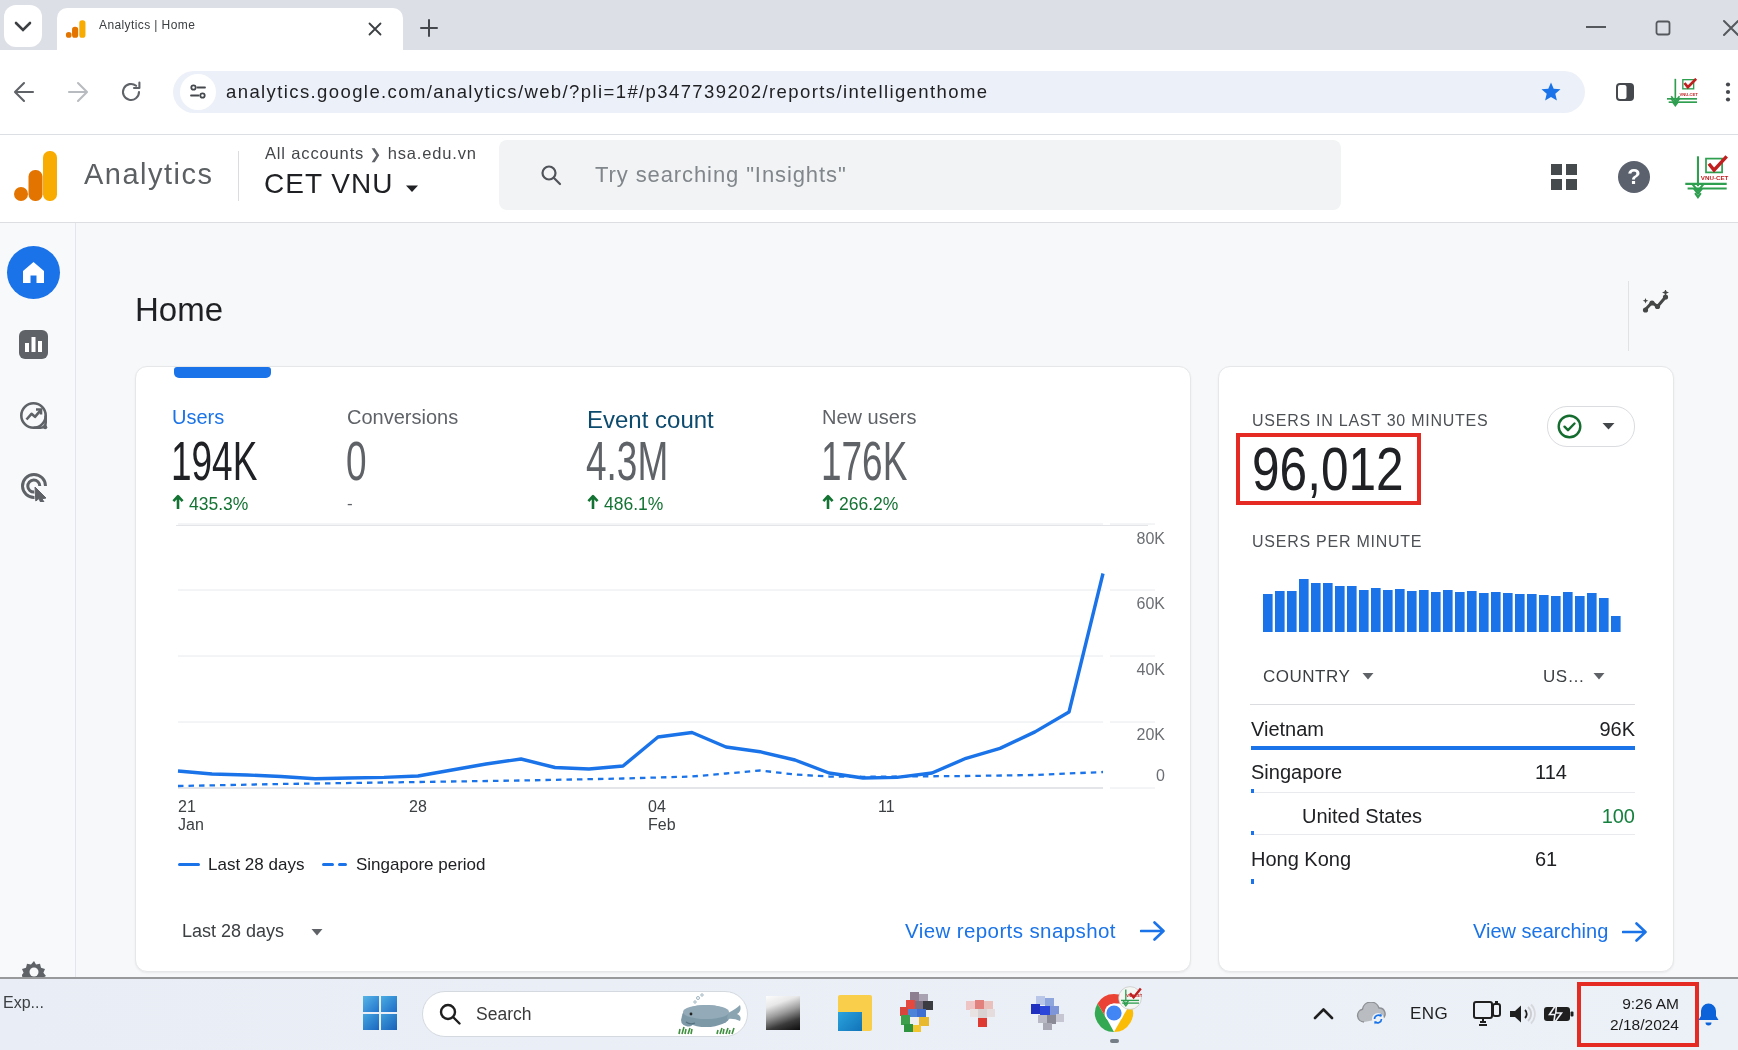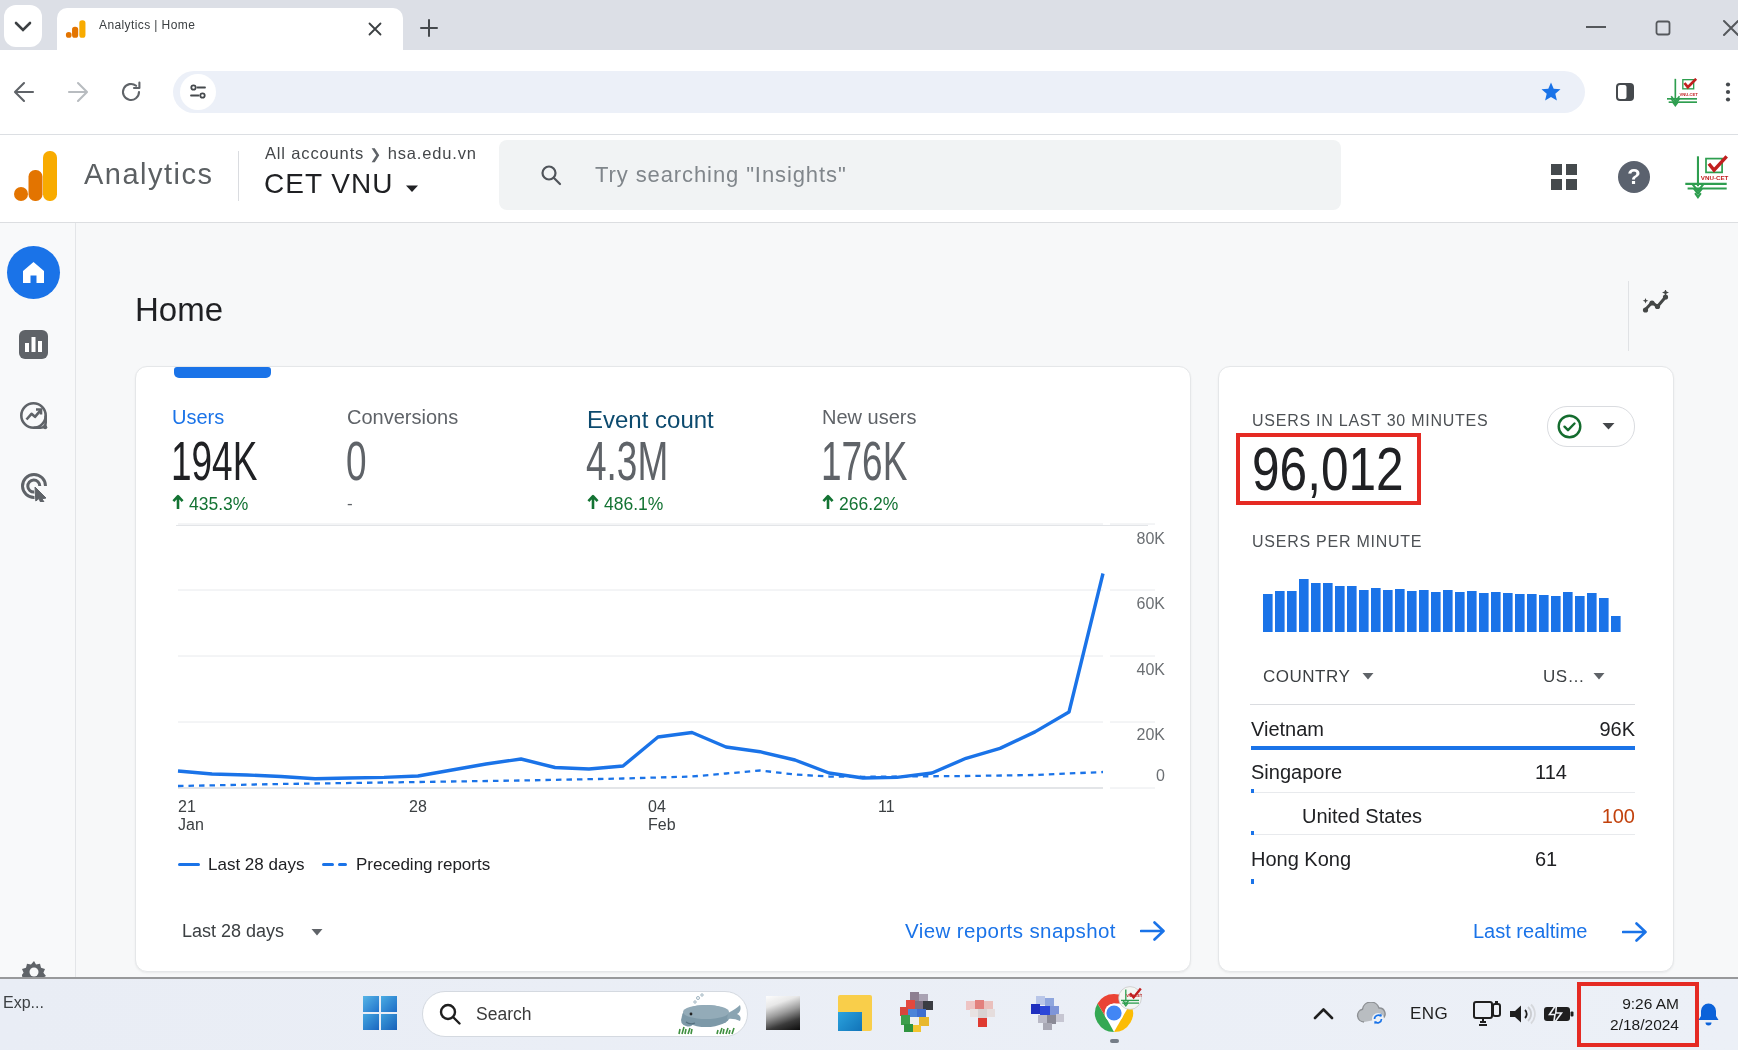--- a/index.html
+++ b/index.html
@@ -61,20 +61,21 @@
       <path d="M19.4 1.6 V7 H14" stroke="#5f6368" stroke-width="2.1" fill="none" stroke-linecap="round" stroke-linejoin="round"></path>
     </svg>
 <div class="a pill"></div>
 <div class="a" style="left:180px;top:74px;width:36px;height:36px;border-radius:50%;background:#fff;"></div>
 <svg class="a" style="left:188px;top:82px" width="20" height="20" viewBox="0 0 20 20">
       <circle cx="5.5" cy="5.5" r="2.2" fill="none" stroke="#45494d" stroke-width="1.8"></circle>
       <path d="M9.5 5.5 H17" stroke="#45494d" stroke-width="1.8" stroke-linecap="round"></path>
       <circle cx="14.5" cy="13.5" r="2.2" fill="none" stroke="#45494d" stroke-width="1.8"></circle>
       <path d="M3 13.5 H10.5" stroke="#45494d" stroke-width="1.8" stroke-linecap="round"></path>
     </svg>
+<div class="a t-dark" style="left:226px;top:81px;font-size:18.5px;letter-spacing:1.4px">analytics.google.com/analytics/web/?pli=1#/p347739202/reports/intelligenthome</div>
 <svg class="a" style="left:1540px;top:81px" width="22" height="22" viewBox="0 0 22 22">
       <path d="M11 1.5 l2.7 6.3 6.8.5 -5.2 4.5 1.6 6.7 -5.9-3.6 -5.9 3.6 1.6-6.7 -5.2-4.5 6.8-.5z" fill="#1a73e8"></path>
     </svg>
 <svg class="a" style="left:1614px;top:81px" width="22" height="22" viewBox="0 0 22 22">
       <rect x="2" y="2" width="18" height="18" rx="4" fill="#45494d"></rect>
       <rect x="4" y="4" width="8.5" height="14" rx="2" fill="#fff"></rect>
     </svg>
 <svg class="a" style="left:1724px;top:81px" width="8" height="22" viewBox="0 0 8 22">
       <circle cx="4" cy="3.5" r="2.1" fill="#45494d"></circle>
       <circle cx="4" cy="11" r="2.1" fill="#45494d"></circle>
@@ -217,21 +218,21 @@
 <div class="a" style="left:1110px;top:726px;width:55px;font-size:16px;color:#6b6f73;text-align:right">20K</div>
 <div class="a" style="left:1110px;top:767px;width:55px;font-size:16px;color:#6b6f73;text-align:right">0</div>
 <div class="a" style="left:178px;top:798px;font-size:16px;color:#3c4043">21<br>Jan</div>
 <div class="a" style="left:409px;top:798px;font-size:16px;color:#3c4043">28</div>
 <div class="a" style="left:648px;top:798px;font-size:16px;color:#3c4043">04<br>Feb</div>
 <div class="a" style="left:878px;top:798px;font-size:16px;color:#3c4043">11</div>
 <div class="a" style="left:178px;top:863px;width:22px;height:3.4px;background:#1a73e8;border-radius:2px"></div>
 <div class="a" style="left:208px;top:855px;font-size:17px;color:#202124">Last 28 days</div>
 <div class="a" style="left:322px;top:863px;width:12px;height:3.4px;background:#1a73e8;border-radius:2px"></div>
 <div class="a" style="left:338px;top:863px;width:9px;height:3.4px;background:#1a73e8;border-radius:2px"></div>
-<div class="a" style="left:356px;top:855px;font-size:17px;color:#202124">Preceding reports</div>
+<div class="a" style="left:356px;top:855px;font-size:17px;color:#202124">Singapore period</div>
 <div class="a" style="left:182px;top:921px;font-size:18px;color:#3c4043">Last 28 days</div>
 <svg class="a" style="left:310px;top:928px" width="14" height="9" viewBox="0 0 14 9">
       <path d="M1.5 1 L7 7.5 L12.5 1z" fill="#5f6368"></path>
     </svg>
 <div class="a" style="left:905px;top:919px;font-size:20.5px;color:#1a73e8;font-weight:500;letter-spacing:.4px">View reports snapshot</div>
 <svg class="a" style="left:1140px;top:920px" width="26" height="22" viewBox="0 0 26 22">
       <path d="M1 11 H23 M14.5 2.5 L23.5 11 L14.5 19.5" stroke="#1a73e8" stroke-width="2.6" fill="none" stroke-linecap="round" stroke-linejoin="round"></path>
     </svg>
 
 <div class="a card" style="left:1218px;top:366px;width:454px;height:604px"></div>
@@ -291,27 +292,27 @@
     </svg>
 <div class="a" style="left:1250px;top:704px;width:385px;height:1px;background:#dadce0"></div>
 <div class="a" style="left:1251px;top:718px;font-size:20px;color:#202124">Vietnam</div>
 <div class="a" style="left:1535px;top:718px;width:100px;font-size:20px;color:#202124;text-align:right">96K</div>
 <div class="a" style="left:1251px;top:746px;width:384px;height:4px;background:#1a73e8"></div>
 <div class="a" style="left:1251px;top:761px;font-size:20px;color:#202124">Singapore</div>
 <div class="a" style="left:1535px;top:761px;width:100px;font-size:20px;color:#202124;text-align:left">114</div>
 <div class="a" style="left:1251px;top:789px;width:3px;height:4px;background:#1a73e8"></div>
 <div class="a" style="left:1254px;top:792px;width:381px;height:1px;background:#e8eaed"></div>
 <div class="a" style="left:1302px;top:805px;font-size:20px;color:#202124">United States</div>
-<div class="a" style="left:1535px;top:805px;width:100px;font-size:20px;color:#c2410c;text-align:right">100</div>
+<div class="a" style="left:1535px;top:805px;width:100px;font-size:20px;color:#15803d;text-align:right">100</div>
 <div class="a" style="left:1251px;top:831px;width:3px;height:4px;background:#1a73e8"></div>
 <div class="a" style="left:1254px;top:834px;width:381px;height:1px;background:#e8eaed"></div>
 <div class="a" style="left:1251px;top:848px;font-size:20px;color:#202124">Hong Kong</div>
 <div class="a" style="left:1535px;top:848px;width:100px;font-size:20px;color:#202124;">61</div>
 <div class="a" style="left:1251px;top:879px;width:3px;height:5px;background:#1a73e8"></div>
-<div class="a" style="left:1473px;top:920px;font-size:20px;color:#1a73e8;font-weight:500">Last realtime</div>
+<div class="a" style="left:1473px;top:920px;font-size:20px;color:#1a73e8;font-weight:500">View searching</div>
 <svg class="a" style="left:1622px;top:921px" width="26" height="22" viewBox="0 0 26 22">
       <path d="M1 11 H23 M14.5 2.5 L23.5 11 L14.5 19.5" stroke="#1a73e8" stroke-width="2.6" fill="none" stroke-linecap="round" stroke-linejoin="round"></path>
     </svg>
 
 <div class="a winedge"></div>
 <div class="a taskbar"></div>
 <div class="a" style="left:3px;top:994px;font-size:16px;color:#3c4043">Exp...</div>
 
 <div class="a" style="left:363px;top:996px;width:16px;height:16px;background:linear-gradient(135deg,#57b5e6,#2173cc)"></div>
 <div class="a" style="left:381px;top:996px;width:16px;height:16px;background:linear-gradient(135deg,#4aace3,#1d6cc6)"></div>

